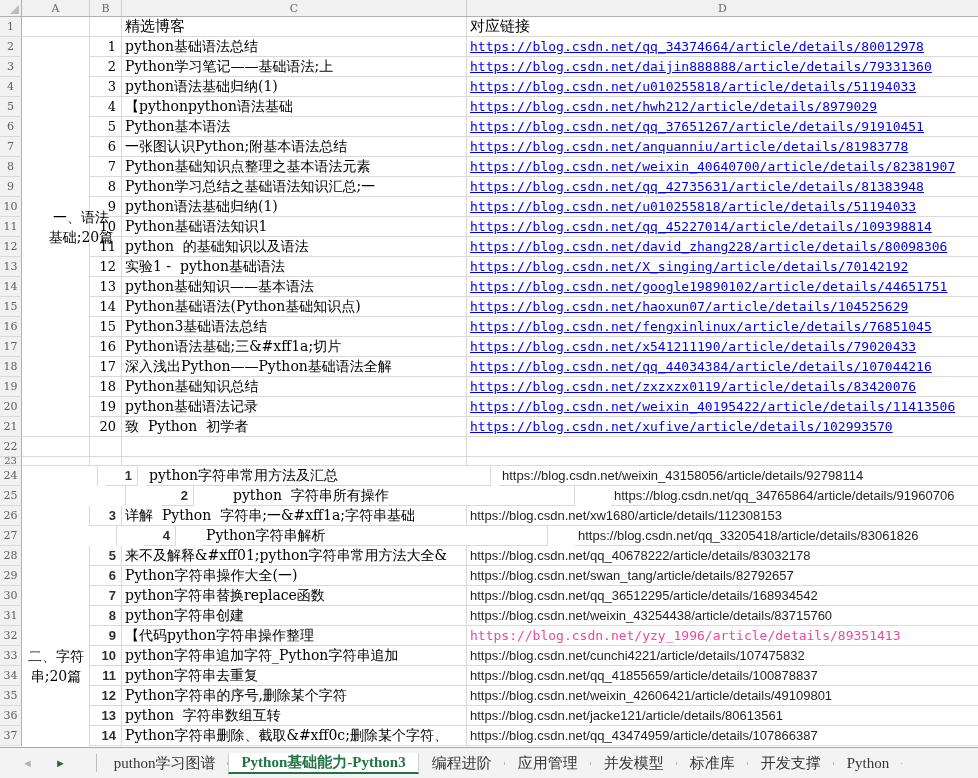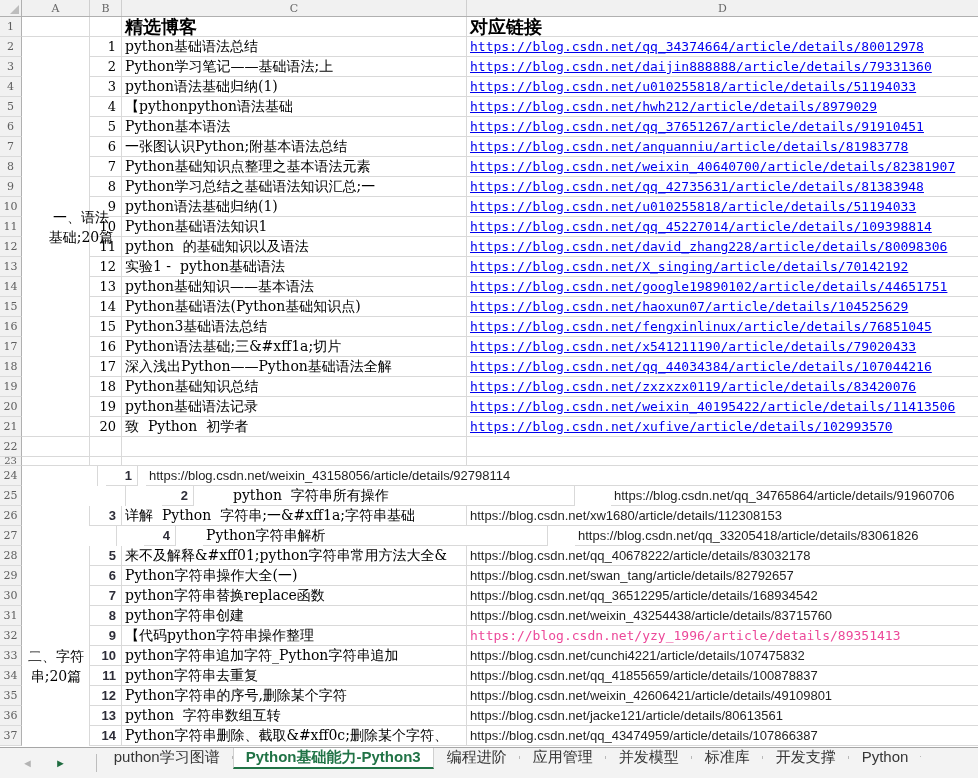--- a/index.html
+++ b/index.html
@@ -27,21 +27,21 @@
   .squeeze { font-size:10px; line-height:8px; }
   .c { border-right:1px solid #d9d9d9; border-bottom:1px solid #d9d9d9;
        overflow:hidden; white-space:pre; display:flex; align-items:center; }
   .cA { flex:0 0 68px; border-bottom:none; }
   .cA.aline { border-bottom:1px solid #d9d9d9; }
   .cB { flex:0 0 32px; justify-content:flex-end; padding-right:5px; }
   .cC { flex:0 0 345px; padding-left:3px; }
   .cD { flex:1; padding-left:3px; border-right:none; }
 
   .f-sim { font-family:"DejaVu Serif", serif; font-size:14px; color:#000; }
-  .hdrtext { font-weight:bold; font-size:18px; }
+  .hdrtext { font-weight:normal; font-size:15px; }
   .num1 { font-family:"DejaVu Serif", serif; font-size:13px; color:#000; }
   .num2 { font-family:"Liberation Sans", sans-serif; font-size:13px; font-weight:600; color:#2d2d38; }
   .lnk { text-decoration:none; }
   .lnk1 { font-family:"DejaVu Sans Mono", monospace; font-size:13px;
           color:#0000EE; text-decoration:underline; }
   .lnk2 { font-family:"Liberation Sans", sans-serif; font-size:13px; color:#1f1f1f; }
   .lnk2s { font-family:"DejaVu Sans Mono", monospace; font-size:13px; color:#ec4899; }
 
   .amerge { position:absolute; left:23px; width:66px; display:flex; align-items:center;
             justify-content:center; text-align:center;
@@ -50,21 +50,21 @@
   #alabel2 { top:466px; height:400px; }
 
   
   .tabbar { height:31px; background:#f3f3f3; border-top:1px solid #a6a6a6;
             display:flex; align-items:stretch; overflow:hidden; }
   .navarrows { display:flex; align-items:center; gap:22px; padding:0 0 0 22px; }
   .navarrow { font-size:11px; cursor:default; }
   .nav-left { color:#b3b3b3; }
   .nav-right { color:#1e6b3f; }
   .vsep { width:1px; background:#bdbdbd; margin:6px 0 6px 30px; }
-  #tabs { display:flex; align-items:flex-start; margin-left:4px; }
+  #tabs { display:flex; align-items:center; margin-left:4px;font-family:Liberation Serif, serif; }
   .tab { position:relative; display:flex; align-items:center; padding:0 13px;
          font-size:15px; color:#363636; white-space:nowrap; }
   .tab:not(.active)::after { content:""; position:absolute; right:0; top:8px; bottom:8px;
                              border-right:1px solid #b8b8b8; }
   .tab.active { background:#fff; color:#217346; font-weight:bold;
                 border-left:1px solid #d0d0d0; border-right:1px solid #d0d0d0;
                 border-bottom:2px solid #217346; padding:0 12px; }
 </style>
 </head>
 <body>
@@ -237,20 +237,21 @@
           <div class="gutter squeeze">23</div>
           <div class="c cA aline"></div>
           <div class="c cB "></div>
           <div class="c cC "></div>
           <div class="c cD"></div>
         </div>
         <div class="row" style="height: 20px; gap: 8px;">
           <div class="gutter">24</div>
           <div class="c cA"></div>
           <div class="c cB num2">1</div>
+          <div class="c cC f-sim">python字符串常用方法及汇总</div>
           <div class="c cD"><a class="lnk lnk2">https://blog.csdn.net/weixin_43158056/article/details/92798114</a></div>
         </div>
         <div class="row" style="height: 20px; gap: 36px;">
           <div class="gutter">25</div>
           <div class="c cA"></div>
           <div class="c cB num2">2</div>
           <div class="c cC f-sim">python  字符串所有操作</div>
           <div class="c cD"><a class="lnk lnk2">https://blog.csdn.net/qq_34765864/article/details/91960706</a></div>
         </div>
         <div class="row" style="height: 20px;">

